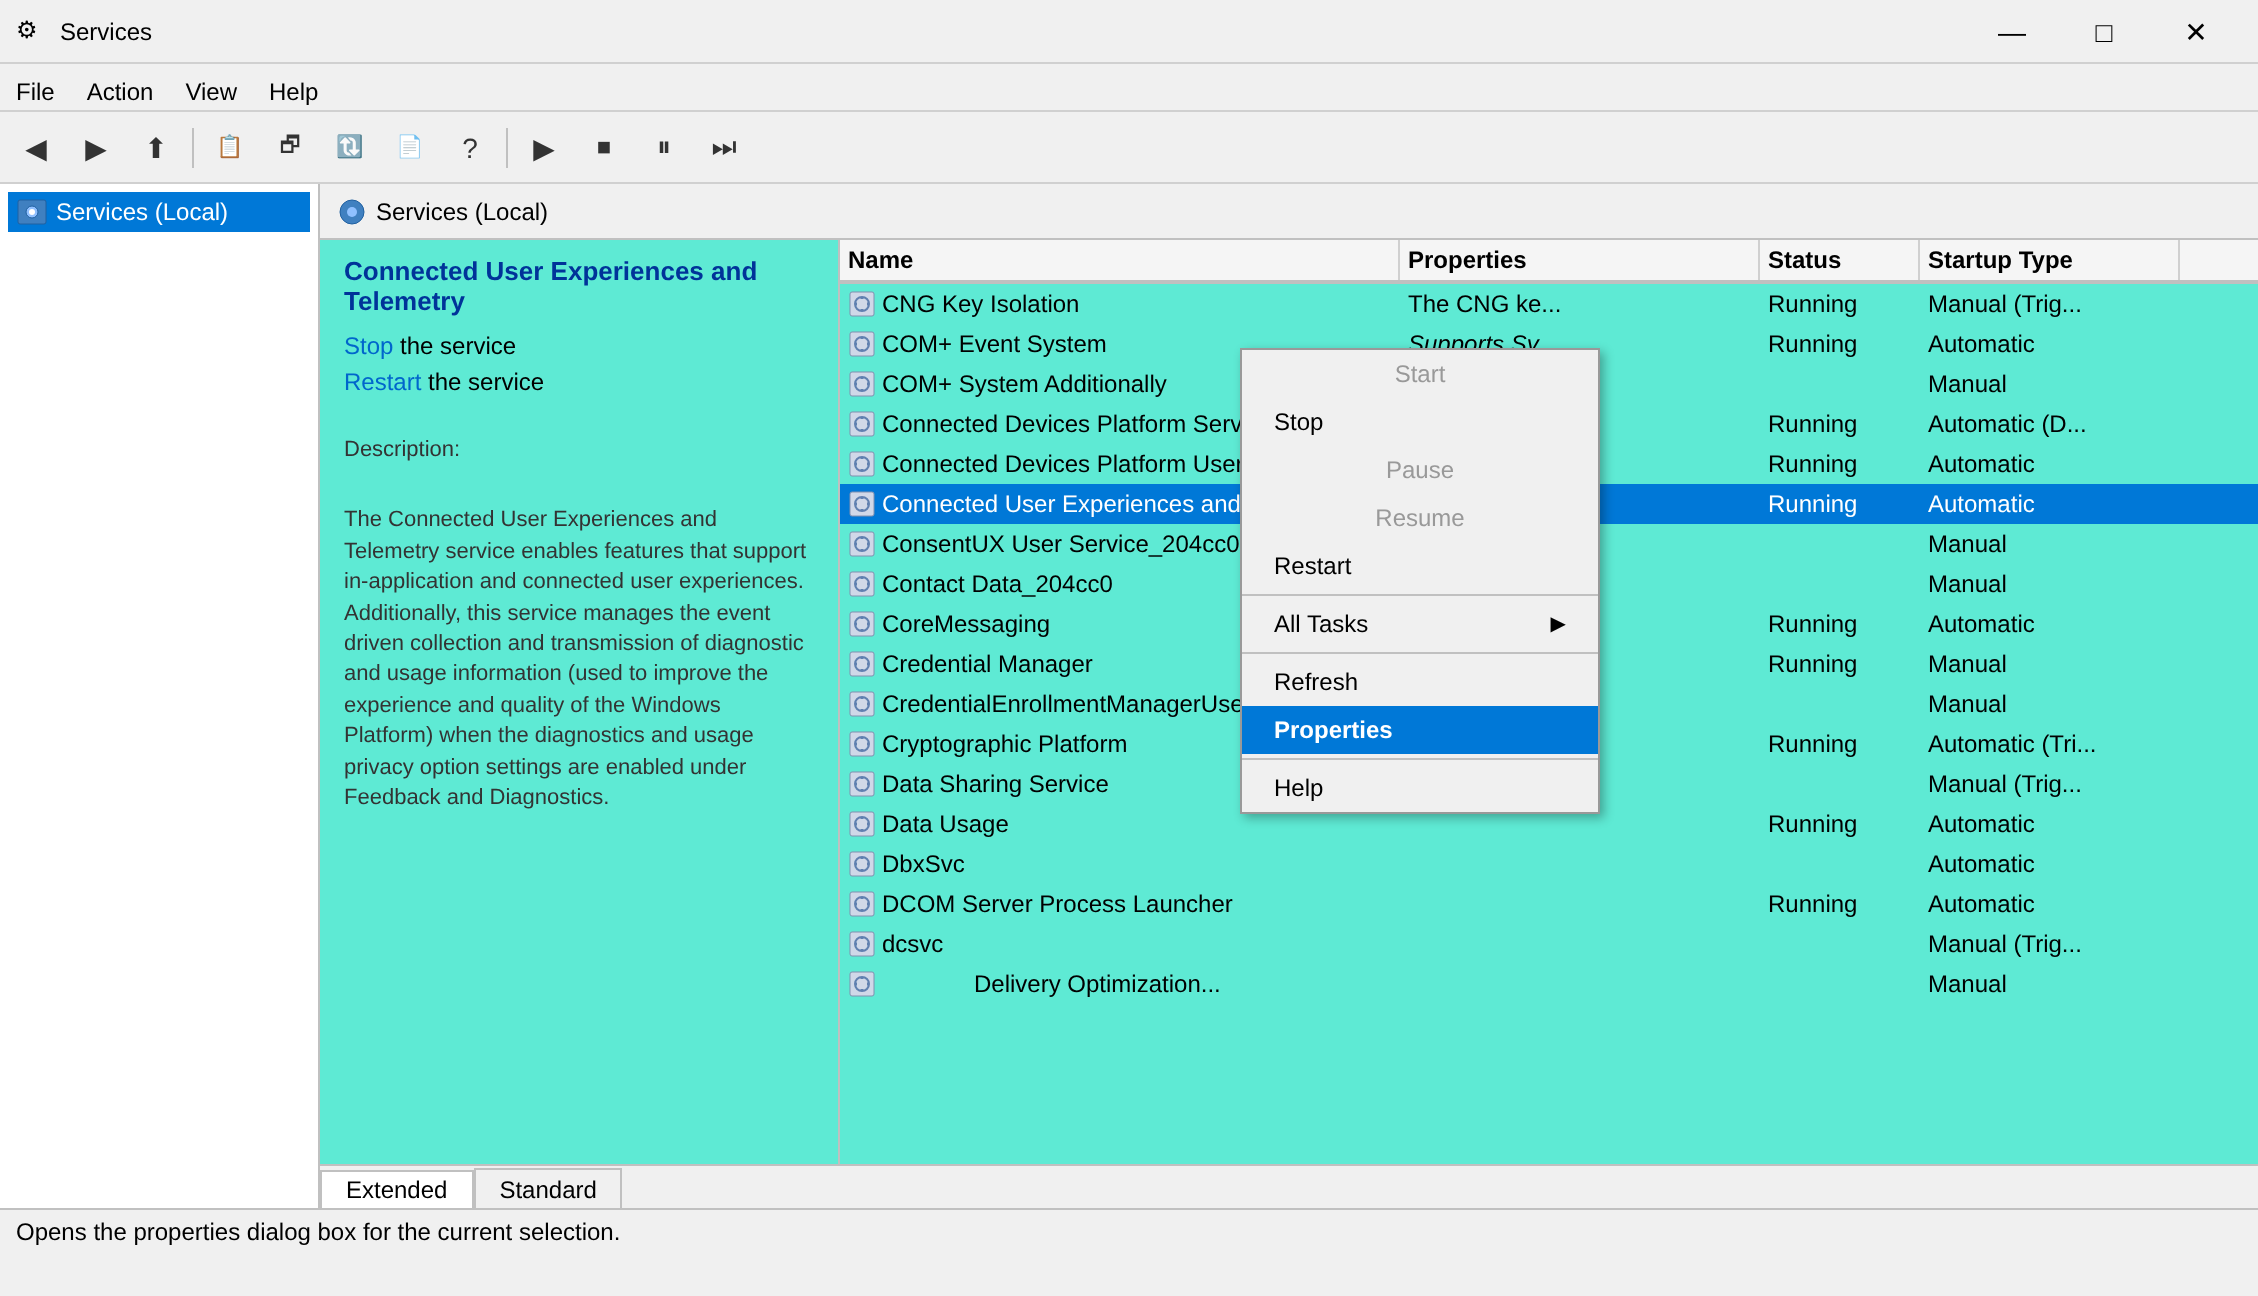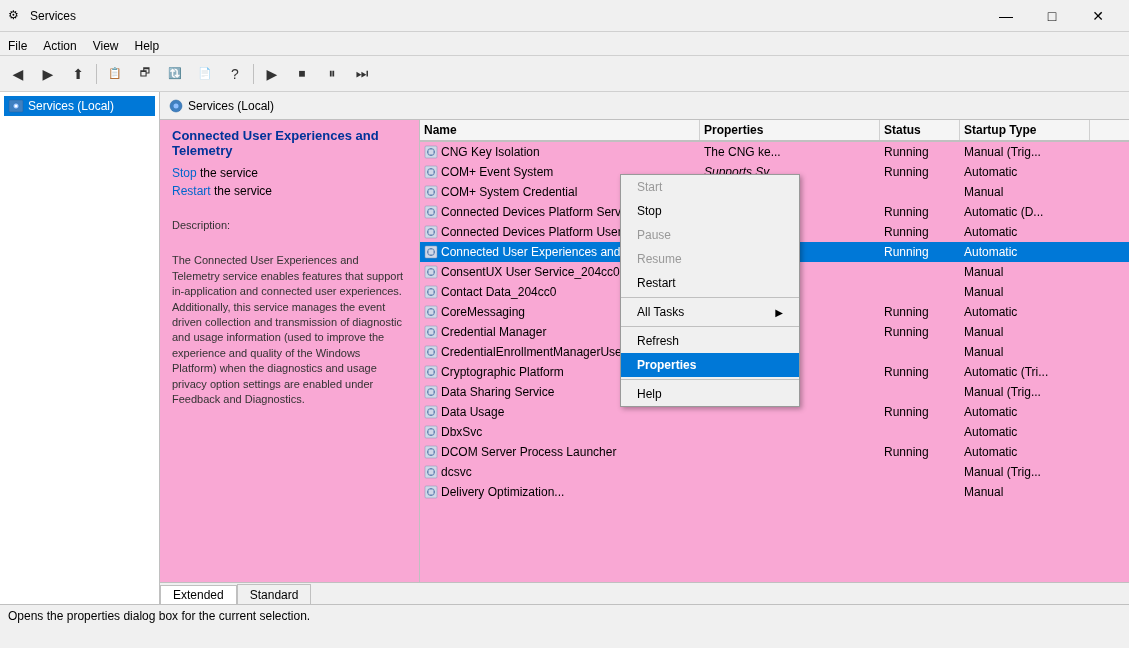--- a/index.html
+++ b/index.html
@@ -57,21 +57,21 @@
       background: transparent;
       font-size: 14px;
       color: #333;
     }
     .toolbar-sep { width: 1px; height: 20px; background: #c0c0c0; margin: 0 2px; }
 
     
     .main-container {
       display: flex;
       height: calc(648px - 32px - 24px - 36px - 22px - 22px);
-      background: #f9a8d4;
+      background: #5eead4;
     }
 
     
     .left-panel {
       width: 160px;
       background: #fff;
       border-right: 1px solid #c0c0c0;
       padding: 4px;
       overflow: hidden;
       flex-shrink: 0;
@@ -191,21 +191,21 @@
       z-index: 100;
       font-size: 12px;
     }
     .ctx-item {
       padding: 5px 16px;
       cursor: pointer;
       display: flex;
       align-items: center;
       justify-content: space-between;
     }
-    .ctx-item.disabled { color: #999; cursor: default; }
+    .ctx-item.disabled { color: #999; cursor: default; justify-content: center; }
     .ctx-item.bold { font-weight: bold; }
     .ctx-item.highlighted { background: #0078d7; color: #ffffff; font-weight: bold; }
     .ctx-sep { height: 1px; background: #c0c0c0; margin: 2px 0; }
     .ctx-arrow { font-size: 10px; }
 
     
     .tab-bar {
       height: 22px;
       background: #f0f0f0;
       display: flex;
@@ -367,21 +367,21 @@
             <div class="service-row">
               <div class="cell" style="width: 280px;">
                 <span><svg width="14" height="14" viewBox="0 0 14 14" style="margin-right:3px;vertical-align:middle;flex-shrink:0">
                     <rect x="1" y="1" width="12" height="12" rx="1" fill="#d0d8e8" stroke="#8090b0" stroke-width="0.5"></rect>
                     <circle cx="7" cy="7" r="3.5" fill="none" stroke="#6080b0" stroke-width="1"></circle>
                     <line x1="7" y1="3.5" x2="7" y2="4.5" stroke="#6080b0" stroke-width="1.5"></line>
                     <line x1="7" y1="9.5" x2="7" y2="10.5" stroke="#6080b0" stroke-width="1.5"></line>
                     <line x1="3.5" y1="7" x2="4.5" y2="7" stroke="#6080b0" stroke-width="1.5"></line>
                     <line x1="9.5" y1="7" x2="10.5" y2="7" stroke="#6080b0" stroke-width="1.5"></line>
                   </svg></span>
-                <span>COM+ System Credential</span>
+                <span>COM+ System Additionally</span>
               </div>
               <div class="cell" style="width: 180px;">Manages th...</div>
               <div class="cell" style="width: 80px;"></div>
               <div class="cell" style="width: 130px;">Manual</div>
             </div>
             <div class="service-row">
               <div class="cell" style="width: 280px;">
                 <span><svg width="14" height="14" viewBox="0 0 14 14" style="margin-right:3px;vertical-align:middle;flex-shrink:0">
                     <rect x="1" y="1" width="12" height="12" rx="1" fill="#d0d8e8" stroke="#8090b0" stroke-width="0.5"></rect>
                     <circle cx="7" cy="7" r="3.5" fill="none" stroke="#6080b0" stroke-width="1"></circle>
@@ -598,21 +598,21 @@
                     <line x1="3.5" y1="7" x2="4.5" y2="7" stroke="#6080b0" stroke-width="1.5"></line>
                     <line x1="9.5" y1="7" x2="10.5" y2="7" stroke="#6080b0" stroke-width="1.5"></line>
                   </svg></span>
                 <span>dcsvc</span>
               </div>
               <div class="cell" style="width: 180px;"></div>
               <div class="cell" style="width: 80px;"></div>
               <div class="cell" style="width: 130px;">Manual (Trig...</div>
             </div>
             <div class="service-row">
-              <div class="cell" style="width: 280px;">
+              <div class="cell" style="width: 280px; gap: 46px;">
                 <span><svg width="14" height="14" viewBox="0 0 14 14" style="margin-right:3px;vertical-align:middle;flex-shrink:0">
                     <rect x="1" y="1" width="12" height="12" rx="1" fill="#d0d8e8" stroke="#8090b0" stroke-width="0.5"></rect>
                     <circle cx="7" cy="7" r="3.5" fill="none" stroke="#6080b0" stroke-width="1"></circle>
                     <line x1="7" y1="3.5" x2="7" y2="4.5" stroke="#6080b0" stroke-width="1.5"></line>
                     <line x1="7" y1="9.5" x2="7" y2="10.5" stroke="#6080b0" stroke-width="1.5"></line>
                     <line x1="3.5" y1="7" x2="4.5" y2="7" stroke="#6080b0" stroke-width="1.5"></line>
                     <line x1="9.5" y1="7" x2="10.5" y2="7" stroke="#6080b0" stroke-width="1.5"></line>
                   </svg></span>
                 <span>Delivery Optimization...</span>
               </div>

